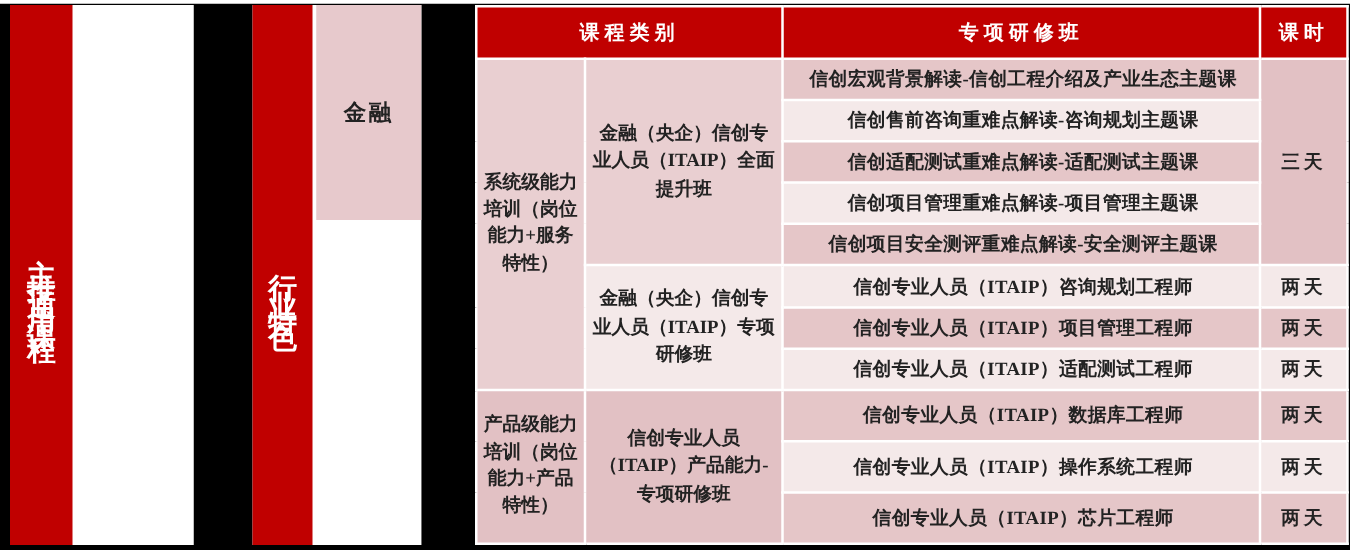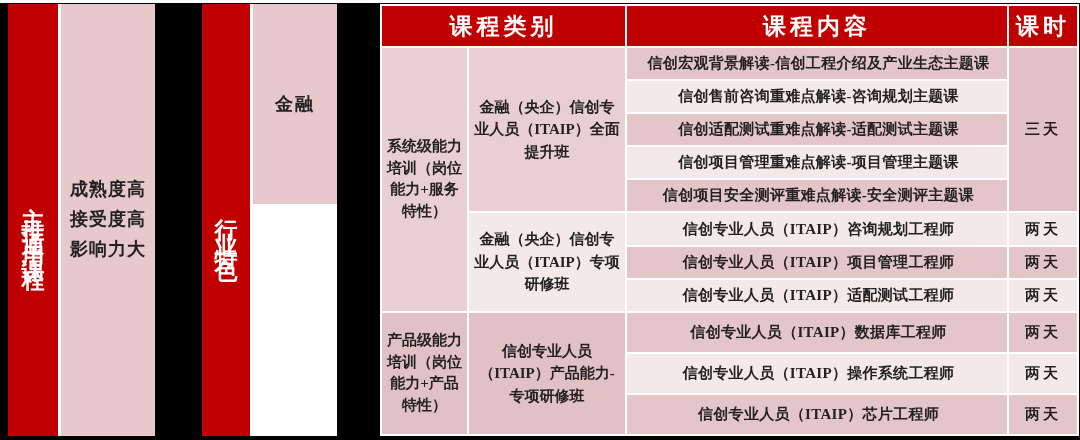--- a/index.html
+++ b/index.html
@@ -24,29 +24,29 @@
     writing-mode:vertical-rl;text-orientation:upright;
     color:#fff;font-size:23px;font-weight:bold;letter-spacing:13px;
     padding-top:13px; 
   }
   .panel{flex:1;background:var(--panel-pink);}
   .desc-panel{display:flex;flex-direction:column;align-items:center;justify-content:center;}
   .desc-line{font-size:18px;line-height:1.65;letter-spacing:1px;text-align:center;}
   .split-panel{flex:1;display:flex;flex-direction:column;gap:3px;background:#fff;}
   .split-cell{background:var(--panel-pink);display:flex;align-items:center;justify-content:center;
               font-size:18px;letter-spacing:2px;}
-  .split-cell.top{height:200px;flex:none;}
+  .split-cell.top{height:172px;flex:none;}
   .split-cell.bottom{flex:1;}
 
   
   .table-wrap{position:absolute;left:380px;top:4px;}
   table{border-collapse:collapse;table-layout:fixed;width:697px;height:432px;}
   th,td{border:2px solid #fff;vertical-align:middle;}
   thead th{
-    background:var(--red);color:#fff;font-size:23px;font-weight:bold;
+    background:var(--red);color:#fff;font-size:16px;font-weight:bold;
     letter-spacing:4px;height:38px;text-align:center;
   }
   tbody td{font-size:15px;font-weight:bold;text-align:center;}
   .cat-cell{background:var(--cell-medium);padding:2px 3px;line-height:1.45;}
   .cat-cell.darker{background:var(--cell-darker);}
   .sub-cell{background:var(--cell-medium);padding:2px 5px;line-height:1.5;}
   .sub-cell.lighter{background:var(--row-light);margin-left:38px;}
   .sub-cell.darker{background:var(--cell-darker);margin-left:25px;}
   .content-cell{text-align:center;padding:2px 6px 2px 9px;letter-spacing:0.3px;}
   .c-dark{background:var(--row-dark);}
@@ -57,25 +57,20 @@
 </head>
 <body>
 
 <div class="stage">
   <div class="white-top"></div>
 
   <div class="block block1">
     <div class="vbar">
       <span class="vlabel">主推通用课程</span>
     </div>
-    <div class="panel desc-panel">
-      <div class="desc-line">成熟度高</div>
-      <div class="desc-line">接受度高</div>
-      <div class="desc-line">影响力大</div>
-    </div>
   </div>
 
   <div class="block block2">
     <div class="vbar">
       <span class="vlabel">行业特色</span>
     </div>
     <div class="split-panel">
       <div class="split-cell top">金融</div>
     </div>
   </div>
@@ -84,21 +79,21 @@
     <table>
       <colgroup>
         <col style="width:87px">
           <col style="width:158px">
           <col style="width:382px">
           <col style="width:70px">
       </colgroup>
       <thead>
         <tr>
           <th colspan="2">课程类别</th>
-          <th>课程内容</th>
+          <th>专项研修班</th>
           <th>课时</th>
         </tr>
       </thead>
       <tbody>
         <tr>
           <td class="cat-cell" rowspan="8">系统级能力培训（岗位能力+服务特性）</td>
           <td class="sub-cell" rowspan="5">金融（央企）信创专业人员（ITAIP）全面提升班</td>
           <td class="content-cell c-dark">信创宏观背景解读-信创工程介绍及产业生态主题课</td>
           <td class="hours-cell hours-merged" rowspan="5">三天</td>
         </tr>

